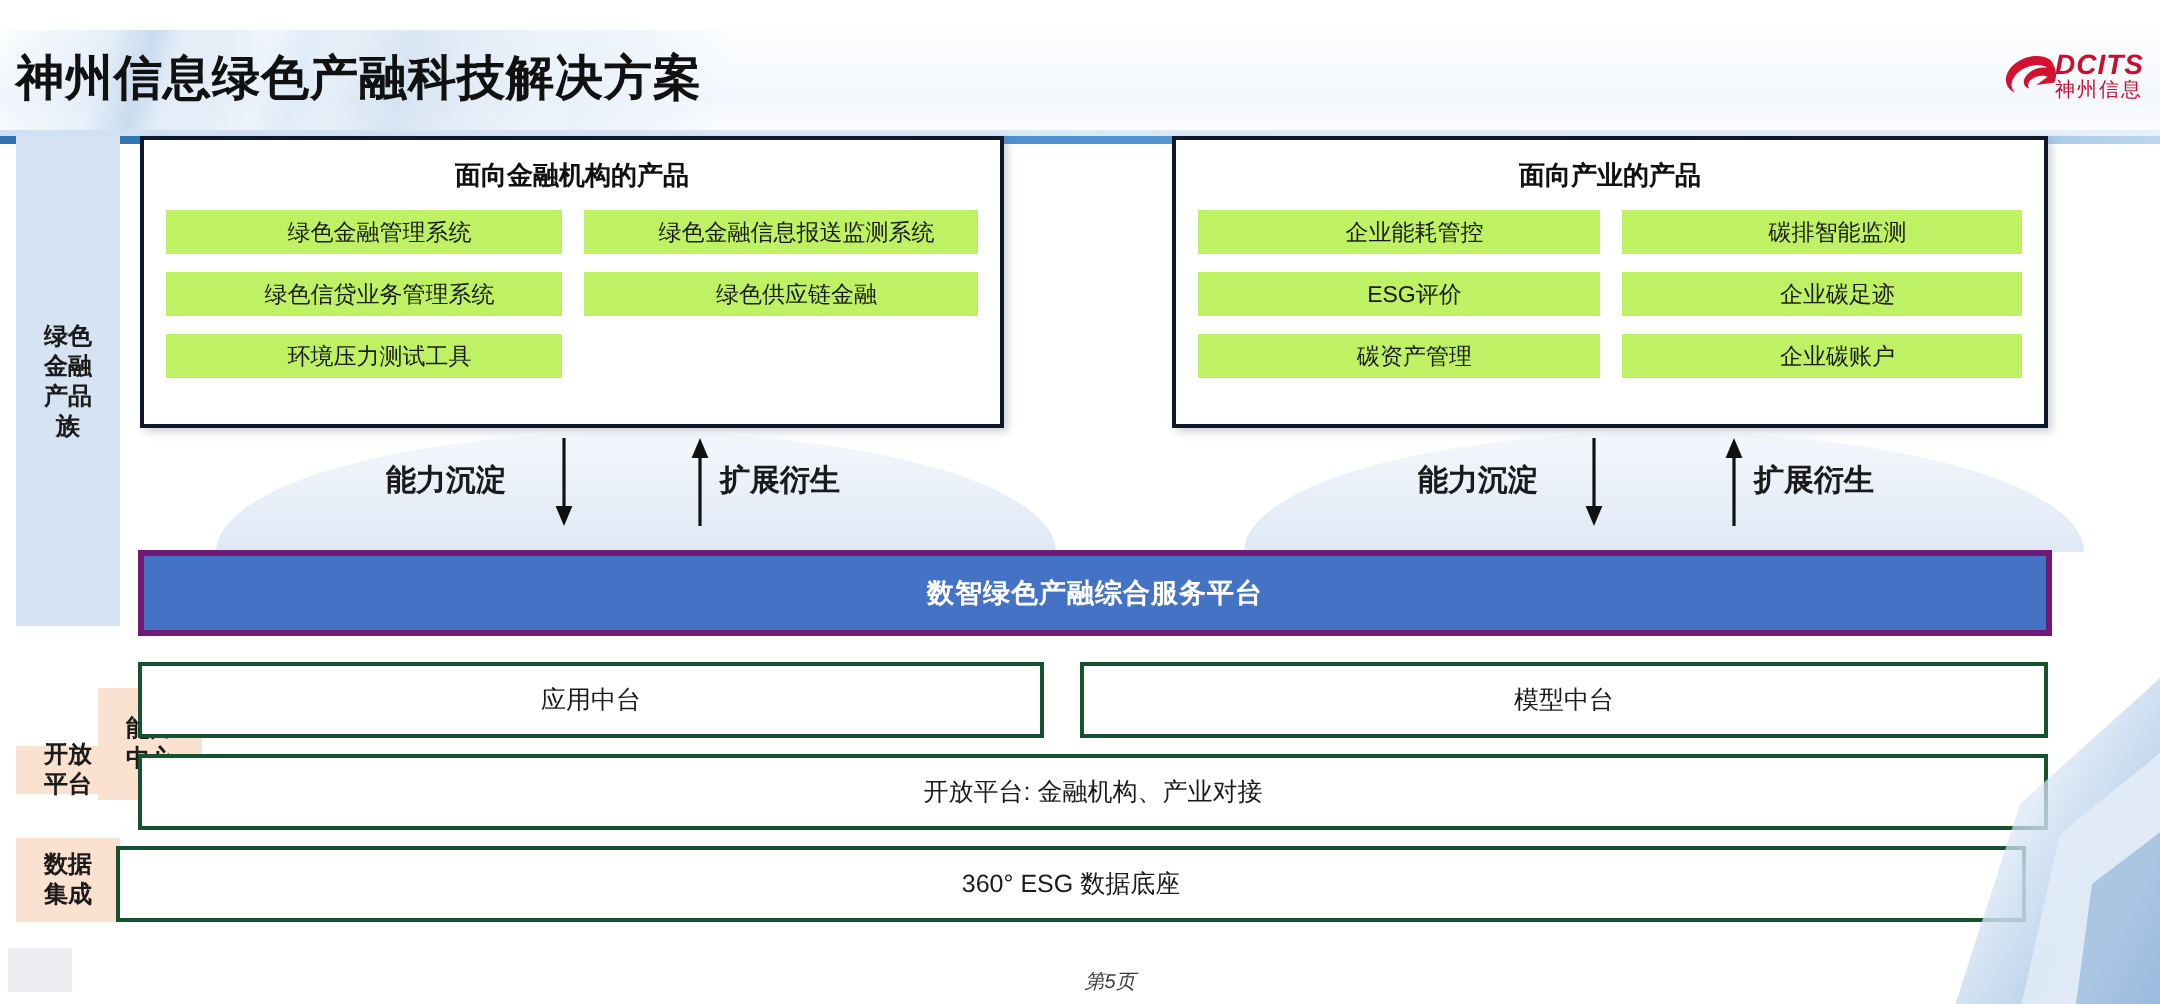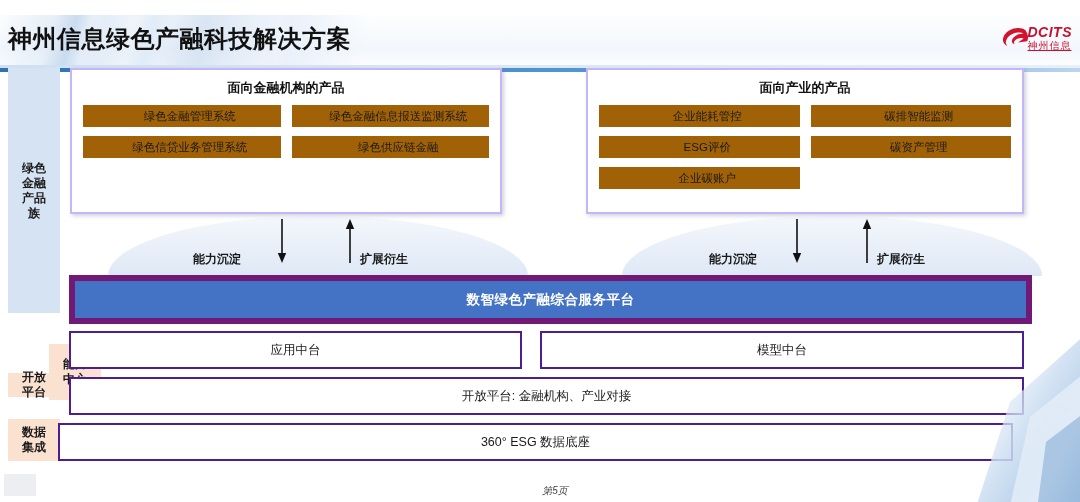--- a/index.html
+++ b/index.html
@@ -38,69 +38,69 @@
   .slide-title{
     position:absolute;left:8px;top:8px;
     font-size:24px;font-weight:bold;color:#111111;letter-spacing:.5px;
     white-space:nowrap;
   }
   
   .logo{position:absolute;right:8px;top:10px;display:flex;align-items:center;gap:0;}
   .logo-mark{width:26px;height:22px;flex:0 0 auto;}
   .logo-text{display:flex;flex-direction:column;line-height:1;}
   .logo-en{font-size:14px;font-weight:bold;color:#c8102e;font-style:italic;letter-spacing:.5px;}
-  .logo-cn{font-size:10px;color:#c8102e;letter-spacing:1px;margin-top:2px;text-decoration:underline;}
+  .logo-cn{font-size:10px;color:#c8102e;letter-spacing:1px;margin-top:2px;}
   
   .corner-ribbon{
     position:absolute;right:-8px;bottom:-30px;width:150px;height:240px;
     pointer-events:none;overflow:hidden;
   }
   .left-gray-block{
     position:absolute;left:4px;bottom:6px;width:32px;height:22px;background:#eceef2;
   }
   
   .side{
     position:absolute;display:flex;align-items:center;justify-content:center;
     text-align:center;font-size:12px;font-weight:bold;color:#1b1b1b;line-height:1.25;
   }
   .side-blue{background:#d6e3f3;}
   .side-peach{background:#fbe2d0;}
   
   .panel{
-    position:absolute;border:2px solid #c4b5fd;background:#ffffff;
+    position:absolute;border:2px solid #0f172a;background:#ffffff;
     box-shadow:2px 2px 4px rgba(120,130,150,.35);
   }
   .panel-title{
     text-align:center;font-size:13px;font-weight:bold;color:#111;
     margin-top:9px;margin-bottom:8px;
   }
   .panel-grid{
     display:grid;grid-template-columns:1fr 1fr;gap:9px 11px;padding:0 11px 11px 11px;
   }
   .product{
-    background:#a16207;height:22px;display:flex;align-items:center;justify-content:center;
+    background:#bef264;height:22px;display:flex;align-items:center;justify-content:center;
     font-size:11.5px;color:#1a1a1a;white-space:nowrap;padding-left:16px;
   }
   
   .hill{
     position:absolute;border-radius:50% 50% 0 0 / 100% 100% 0 0;
     background:linear-gradient(180deg,rgba(221,231,245,.30) 0%,rgba(214,226,243,.80) 100%);
   }
   .flow{position:absolute;display:flex;align-items:center;}
-  .flow-label{font-size:12px;font-weight:bold;color:#1a1a1a;white-space:nowrap;margin-top:20px;}
+  .flow-label{font-size:15px;font-weight:bold;color:#1a1a1a;white-space:nowrap;}
   .arrow{position:absolute;width:12px;height:44px;}
   
   .platform-bar{
-    position:absolute;background:#4472c4;border:6px solid #701a75;
+    position:absolute;background:#4472c4;border:3px solid #701a75;
     display:flex;align-items:center;justify-content:center;
     color:#ffffff;font-size:13.5px;font-weight:bold;letter-spacing:.5px;
   }
   
   .row-box{
-    position:absolute;border:2px solid #4c1d95;background:#ffffff;
+    position:absolute;border:2px solid #14532d;background:#ffffff;
     display:flex;align-items:center;justify-content:center;
     font-size:12.5px;color:#1a1a1a;
   }
   
   .footer{
     position:absolute;left:16px;bottom:4px;width:1078px;text-align:center;
     font-size:10px;font-style:italic;color:#3b3b3b;
   }
 </style>
 </head>
@@ -158,29 +158,31 @@
   </span>
 </div>
 
 <div class="panel" style="left:70px;top:68px;width:428px;height:142px;">
   <div class="panel-title">面向金融机构的产品</div>
   <div class="panel-grid">
     <div class="product">绿色金融管理系统</div>
     <div class="product">绿色金融信息报送监测系统</div>
     <div class="product">绿色信贷业务管理系统</div>
     <div class="product">绿色供应链金融</div>
+    <div class="product">环境压力测试工具</div>
   </div>
 </div>
 
 <div class="panel" style="left:586px;top:68px;width:434px;height:142px;">
   <div class="panel-title">面向产业的产品</div>
   <div class="panel-grid">
     <div class="product">企业能耗管控</div>
     <div class="product">碳排智能监测</div>
     <div class="product">ESG评价</div>
+    <div class="product">企业碳足迹</div>
     <div class="product">碳资产管理</div>
     <div class="product">企业碳账户</div>
   </div>
 </div>
 
 <div class="hill" style="left:108px;top:216px;width:420px;height:60px;"></div>
 
 <div class="flow" style="left:193px;top:231px;">
   <span class="flow-label">能力沉淀</span>
 </div>

